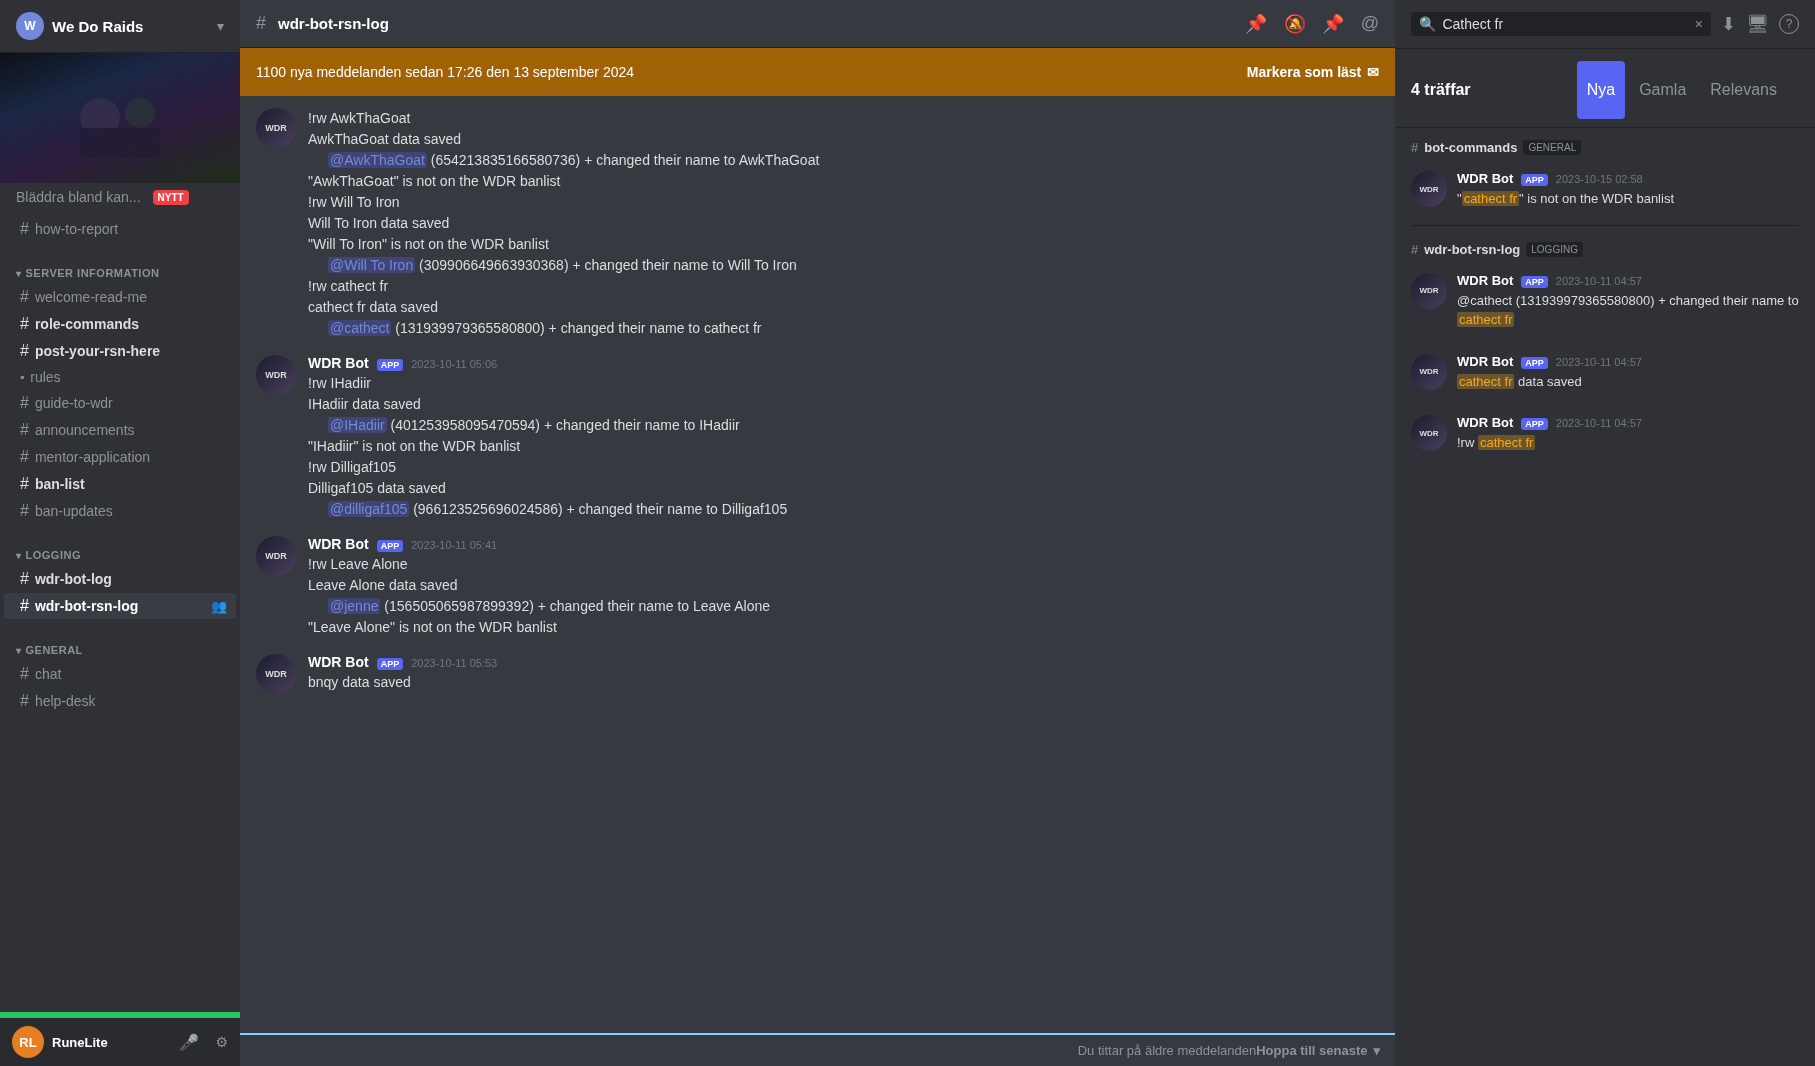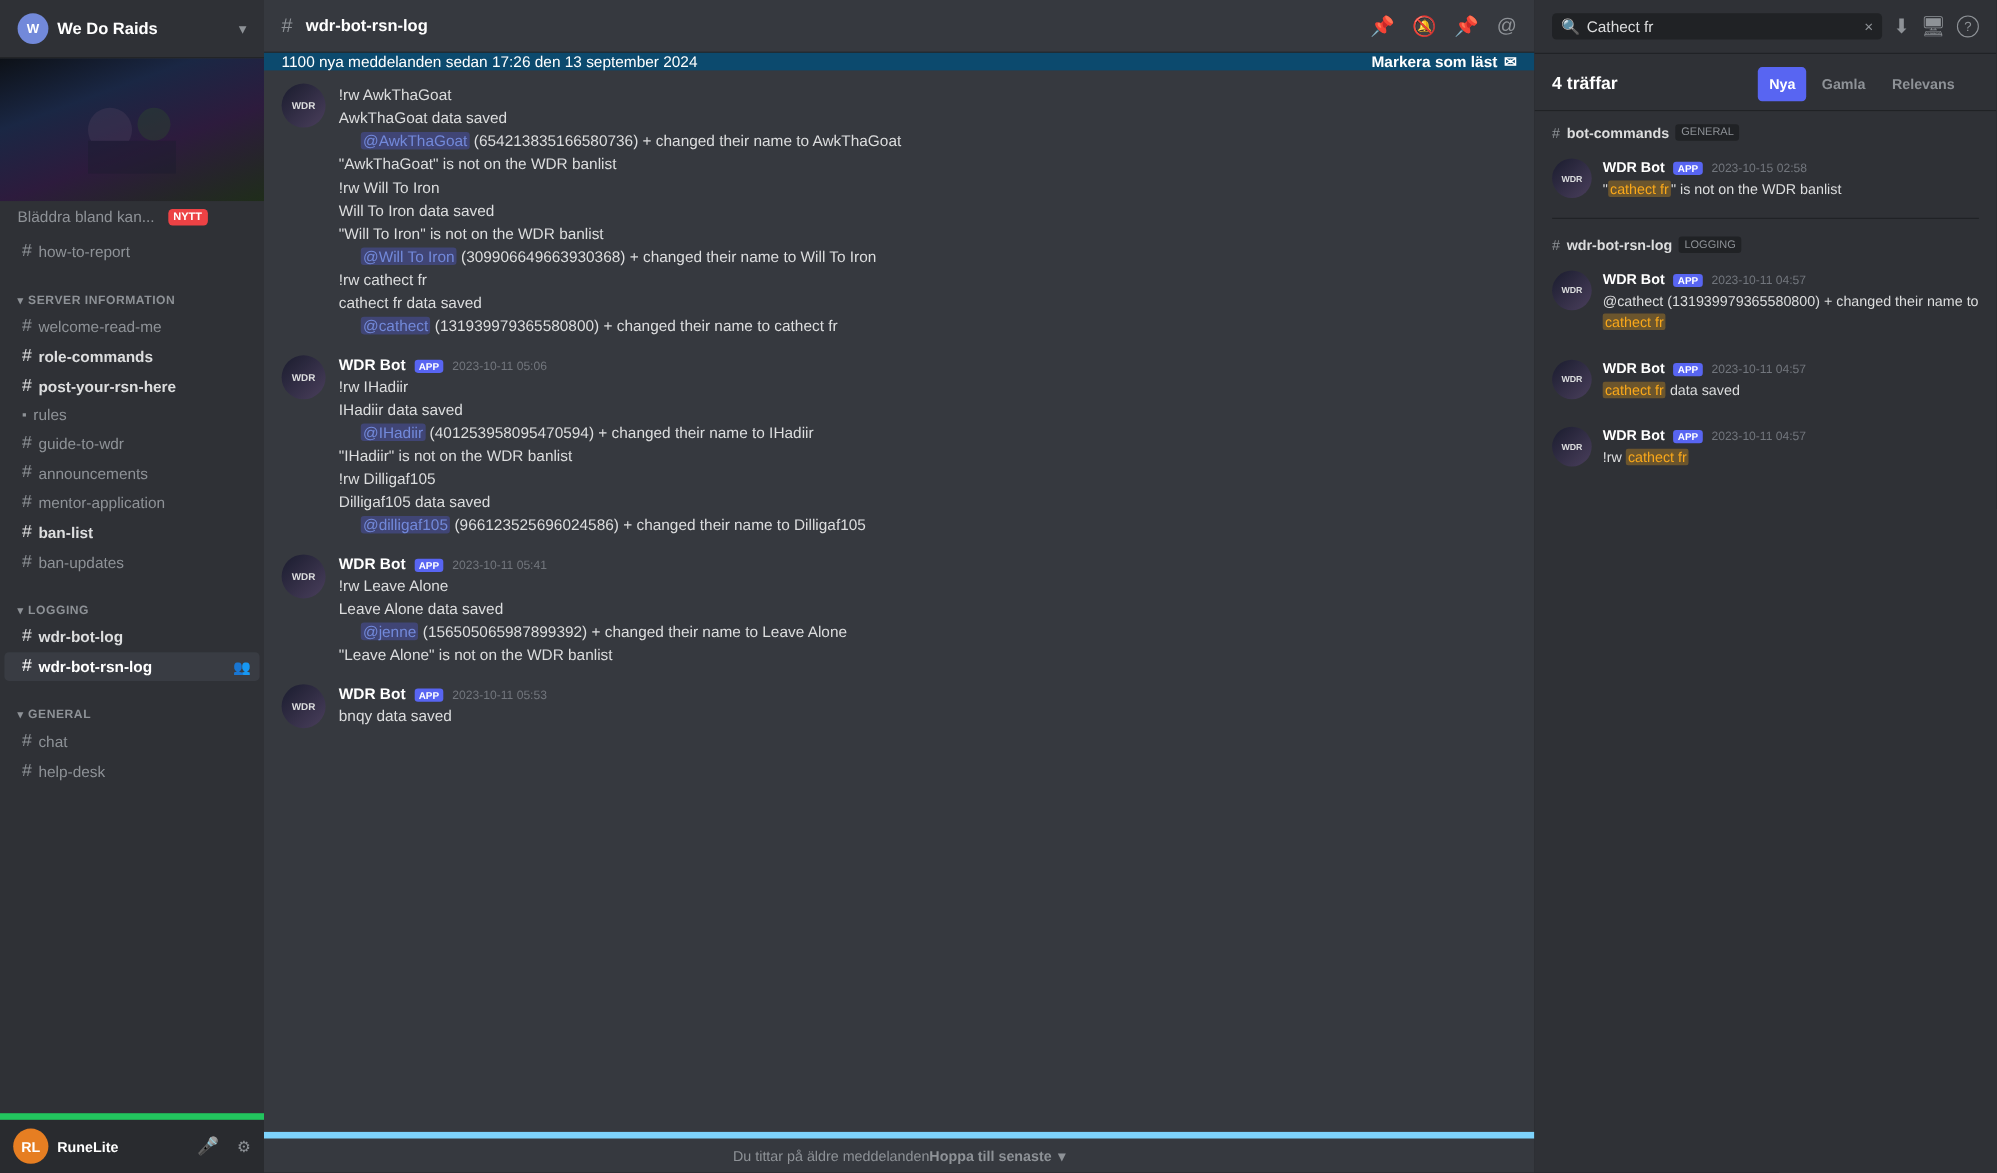--- a/index.html
+++ b/index.html
@@ -155,22 +155,22 @@
       gap: 12px;
     }
     .chat-header-icon { color: #8e9297; font-size: 18px; }
     .chat-header-name { font-size: 15px; font-weight: 600; color: #fff; }
 
     .header-icons { margin-left: auto; display: flex; gap: 16px; align-items: center; }
     .header-icon-btn { color: #8e9297; cursor: pointer; font-size: 18px; }
 
     
     .notification-bar {
-      background: #0c4a6e;
-      padding: 0 16px;
+      background: #a16207;
+      padding: 16px 16px;
       display: flex; align-items: center; justify-content: space-between;
       color: white;
       font-size: 14px;
     }
     .mark-as-read {
       color: white; font-weight: 600; cursor: pointer;
       display: flex; align-items: center; gap: 6px;
     }
 
     
@@ -218,23 +218,23 @@
     .msg-mention {
       background: rgba(88, 101, 242, 0.3);
       color: #7289da;
       border-radius: 3px;
       padding: 0 2px;
       cursor: pointer;
       margin-left: 20px;
     }
     .viewing-older {
       background: #36393f;
-      border-top: 6px solid #7dd3fc;
+      border-top: 2px solid #7dd3fc;
       padding: 8px 15px;
-      display: flex; align-items: center; justify-content: center;
+      display: flex; align-items: center; justify-content: flex-end;
       color: #8e9297; font-size: 13px;
     }
     .jump-to-latest {
       display: flex; align-items: center; gap: 6px;
       color: #8e9297; font-weight: 600; cursor: pointer;
     }
 
     
     #search-panel {
       width: 420px;
@@ -249,24 +249,24 @@
       border-bottom: 1px solid #202225;
       display: flex; align-items: center; justify-content: space-between;
     }
     .search-results-count {
       font-size: 16px; font-weight: 600; color: #fff;
     }
     .search-tabs {
       display: flex; gap: 4px; margin-left: auto; margin-right: 12px;
     }
     .search-tab {
-      padding: 8px 10px;
+      padding: 20px 10px;
       border-radius: 4px;
-      font-size: 13px;
-      font-weight: 700;
+      font-size: 16px;
+      font-weight: 400;
       color: #8e9297;
       cursor: pointer;
     }
     .search-tab.active {
       background: #5865f2;
       color: white;
     }
 
     .search-result-section {
       padding: 12px 16px 4px;

